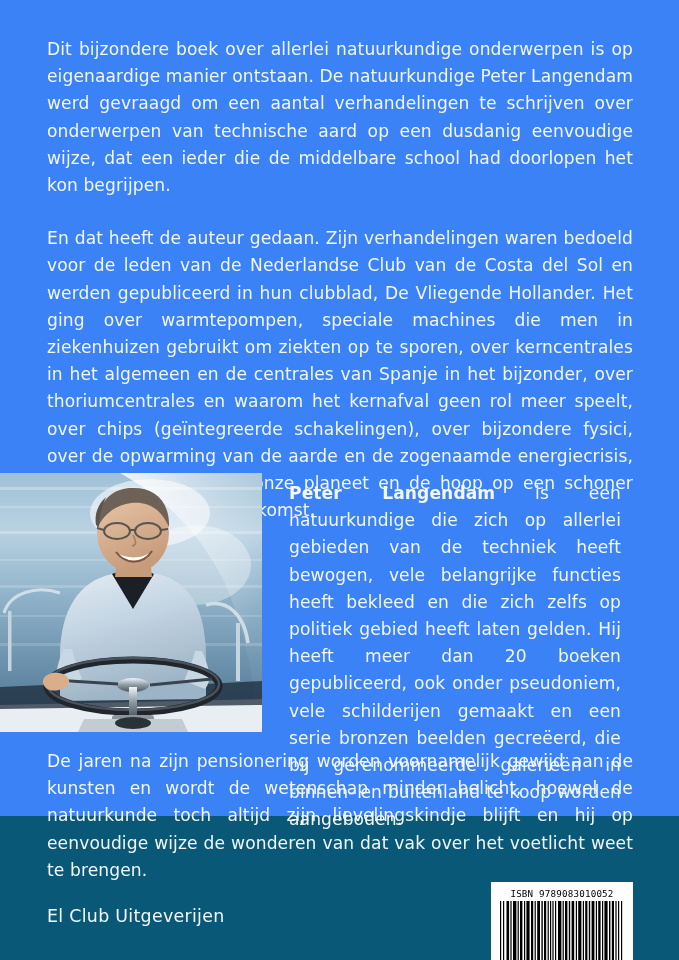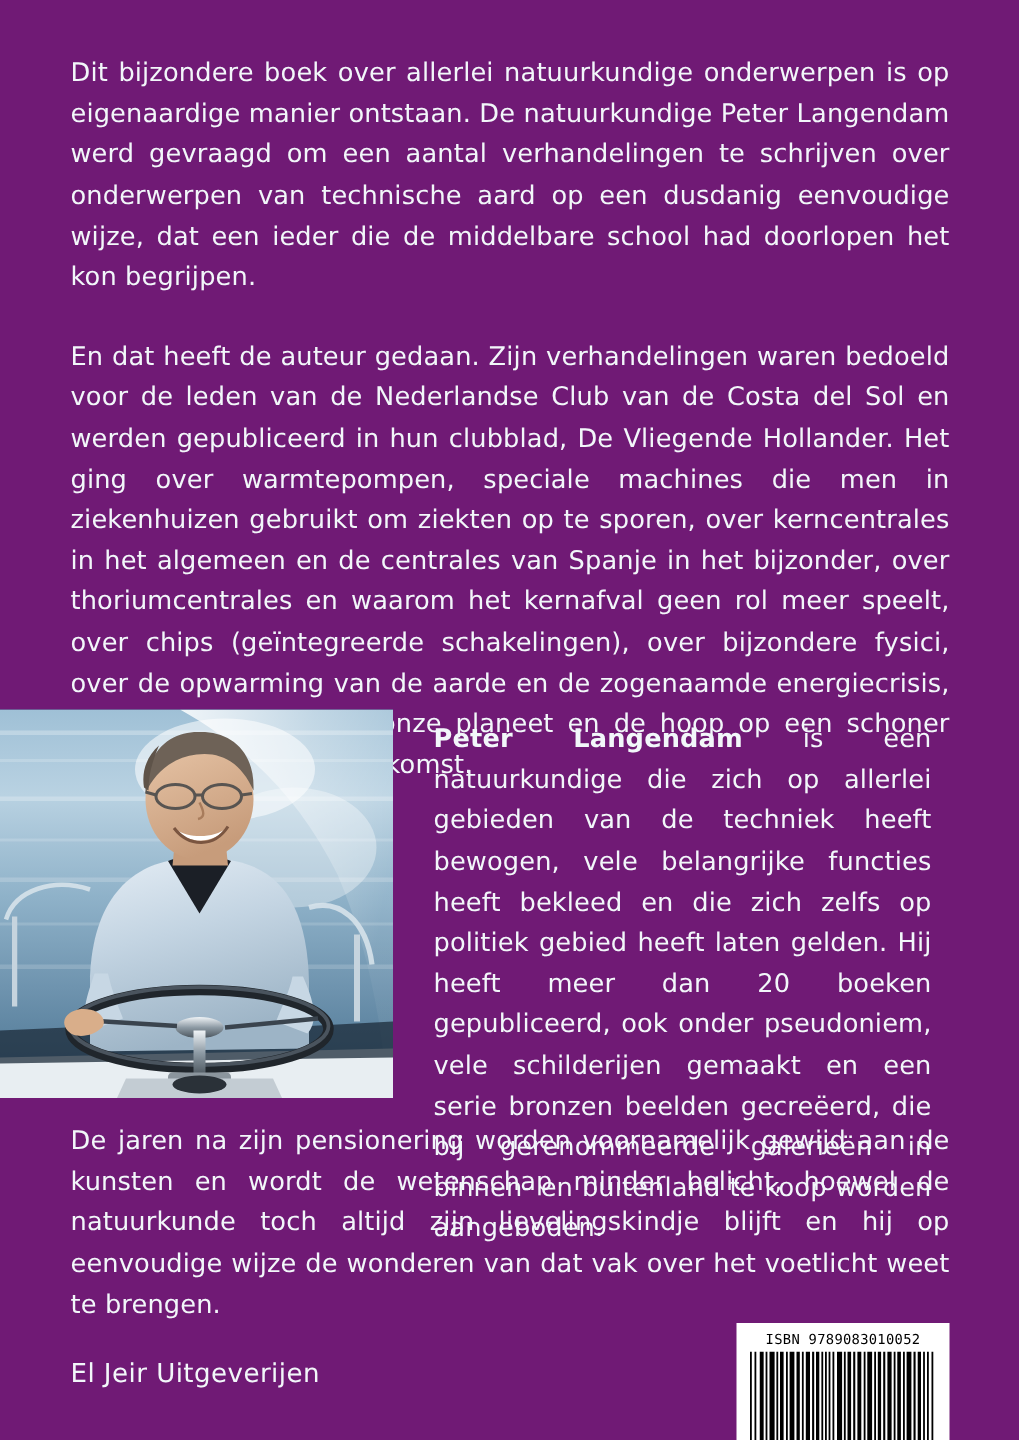--- a/index.html
+++ b/index.html
@@ -9,22 +9,22 @@
   }
   body {
     width: 679px;
     height: 960px;
     overflow: hidden;
     font-family: "DejaVu Sans", "Liberation Sans", sans-serif;
   }
   .cover {
     position: relative;
     width: 679px;
-    height: 960px;
-    background: #701a75;
+    height: 816px;
+    background: #3b82f6;
     box-sizing: border-box;
   }
 
   .text-col {
     position: absolute;
     left: 47px;
     top: 36px;
     width: 586px;
   }
 
@@ -248,21 +248,21 @@
   </div>
 
   <div class="bio-wrap">
     <p class="bio-par"><span class="bold">Peter Langendam</span><span> is een natuurkundige die zich op allerlei gebieden van de techniek heeft bewogen, vele belangrijke functies heeft bekleed en die zich zelfs op politiek gebied heeft laten gelden. Hij heeft meer dan 20 boeken gepubliceerd, ook onder pseudoniem, vele schilderijen gemaakt en een serie bronzen beelden gecreëerd, die bij gerenommeerde galerieën in binnen- en buitenland te koop worden aangeboden.</span></p>
   </div>
 
   <div class="tail-wrap">
     <p class="tail-par">De jaren na zijn pensionering worden voornamelijk gewijd aan de kunsten en wordt de wetenschap minder belicht, hoewel de natuurkunde toch altijd zijn lievelingskindje blijft en hij op eenvoudige wijze de wonderen van dat vak over het voetlicht weet te brengen.</p>
   </div>
 
-  <div class="publisher">El Jeir Uitgeverijen</div>
+  <div class="publisher">El Club Uitgeverijen</div>
 
   <div class="barcode-block">
     <div class="isbn-line">ISBN 9789083010052</div>
     <svg class="bars" viewBox="0 0 126 72" preserveAspectRatio="none">
       <rect x="0" y="0" width="126" height="72" fill="#ffffff"></rect>
       <g fill="#000000">
         <rect x="1" y="0" width="1.2" height="72"></rect>
         <rect x="4" y="0" width="1.2" height="72"></rect>
         <rect x="7.5" y="0" width="2.6" height="66"></rect>
         <rect x="11.4" y="0" width="1.2" height="66"></rect>

